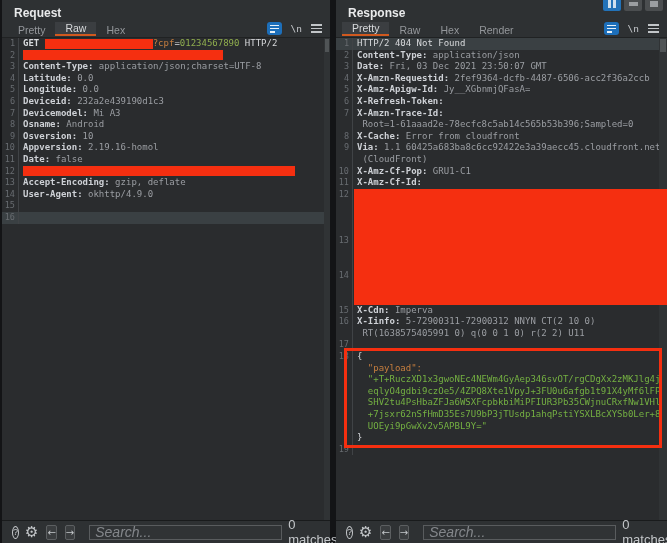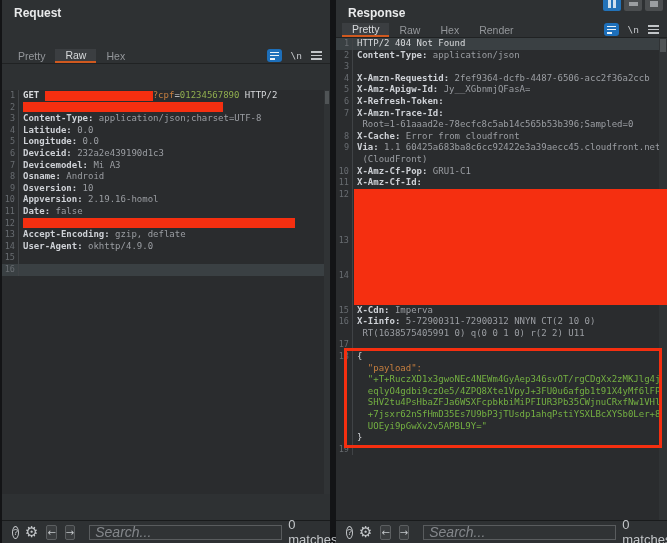--- a/index.html
+++ b/index.html
@@ -1,32 +1,32 @@
 <!DOCTYPE html>
 <html><head>
 <meta charset="utf-8">
 <style>
   * { margin:0; padding:0; box-sizing:border-box; }
   html,body { width:667px; height:543px; background:#131416; overflow:hidden;
               font-family:"Liberation Sans", sans-serif; }
   .panel { position:absolute; top:0; bottom:0; background:#2e3133; display:flex; flex-direction:column; }
-  #panel-0 { left:2px; width:328px;gap:26px; }
+  #panel-0 { left:2px; width:328px; }
   #panel-1 { left:336px; width:331px; }
 
   .titlebar { height:22px; display:flex; align-items:center; padding:4px 10px 0 12px; position:relative; }
   .title { color:#e9eaeb; font-weight:bold; font-size:12px; }
 
   .layoutbtns { position:absolute; right:4px; top:-4px; display:flex; gap:3px; }
   .lbtn { width:18px; height:15px; border-radius:2px; background:#4b4e50; display:flex; align-items:flex-end; justify-content:center; gap:2px; padding:3px 4px 3px; }
   .lbtn.blue { background:#2272b8; }
   .lbtn .vbar { width:3px; height:8px; background:#cfe0ee; }
   .lbtn .hbar { width:9px; height:4px; background:#9b9ea1; margin-bottom:2px; }
   .lbtn .sq { width:8px; height:6px; background:#9b9ea1; margin-bottom:1px; }
 
-  .tabbar { height:16px; display:flex; align-items:center; padding:0 8px 0 6px; border-bottom:1px solid #202223; }
+  .tabbar { height:16px; display:flex; align-items:flex-start; padding:0 8px 0 6px; border-bottom:1px solid #202223; }
   .tab { color:#94979b; font-size:10.5px; padding:1px 10px 0; display:flex; align-items:center; cursor:default; }
   .tab.active { color:#d7d9db; background:#3b3e41; border-bottom:2px solid #d0591f; padding-top:0; }
   .tabicons { margin-left:auto; display:flex; align-items:center; gap:9px; }
   .wrapicon { width:15px; height:13px; background:#1d6fba; border-radius:3px; padding:2.5px 3px; display:flex; flex-direction:column; justify-content:space-between; }
   .wrapicon i { display:block; height:1.5px; background:#e8f1f8; }
   .wrapicon i:nth-child(1){ width:9px; } .wrapicon i:nth-child(2){ width:9px; } .wrapicon i:nth-child(3){ width:5px; }
   .nl { color:#c6c9cc; font-size:9.5px; font-family:"DejaVu Sans Mono",monospace; }
   .burger { display:flex; flex-direction:column; gap:2px; }
   .burger i { display:block; width:11px; height:1.5px; background:#c2c5c8; }
 
@@ -156,21 +156,21 @@
           <i></i>
           <i></i>
           <i></i>
         </span>
     </div>
   </div>
   <div class="editor">
     <div class="rows">
         <div class="row hl"><span class="gut">1</span><span class="txt"><span class="pl">HTTP/2 404 Not Found</span></span></div>
         <div class="row"><span class="gut">2</span><span class="txt"><span class="hn">Content-Type:</span><span class="hv"> application/json</span></span></div>
-        <div class="row"><span class="gut">3</span></div>
+        <div class="row"><span class="gut">3</span><span class="txt"><span class="hn">Date:</span><span class="hv"> Fri, 03 Dec 2021 23:50:07 GMT</span></span></div>
         <div class="row"><span class="gut">4</span><span class="txt"><span class="hn">X-Amzn-Requestid:</span><span class="hv"> 2fef9364-dcfb-4487-6506-acc2f36a2ccb</span></span></div>
         <div class="row"><span class="gut">5</span><span class="txt"><span class="hn">X-Amz-Apigw-Id:</span><span class="hv"> Jy__XGbnmjQFasA=</span></span></div>
         <div class="row"><span class="gut">6</span><span class="txt"><span class="hn">X-Refresh-Token:</span></span></div>
         <div class="row"><span class="gut">7</span><span class="txt"><span class="hn">X-Amzn-Trace-Id:</span></span></div>
         <div class="row"><span class="gut"></span><span class="txt"><span class="hv"> Root=1-61aaad2e-78ecfc8c5ab14c565b53b396;Sampled=0</span></span></div>
         <div class="row"><span class="gut">8</span><span class="txt"><span class="hn">X-Cache:</span><span class="hv"> Error from cloudfront</span></span></div>
         <div class="row"><span class="gut">9</span><span class="txt"><span class="hn">Via:</span><span class="hv"> 1.1 60425a683ba8c6cc92422e3a39aecc45.cloudfront.net</span></span></div>
         <div class="row"><span class="gut"></span><span class="txt"><span class="hv"> (CloudFront)</span></span></div>
         <div class="row"><span class="gut">10</span><span class="txt"><span class="hn">X-Amz-Cf-Pop:</span><span class="hv"> GRU1-C1</span></span></div>
         <div class="row"><span class="gut">11</span><span class="txt"><span class="hn">X-Amz-Cf-Id:</span></span></div>

